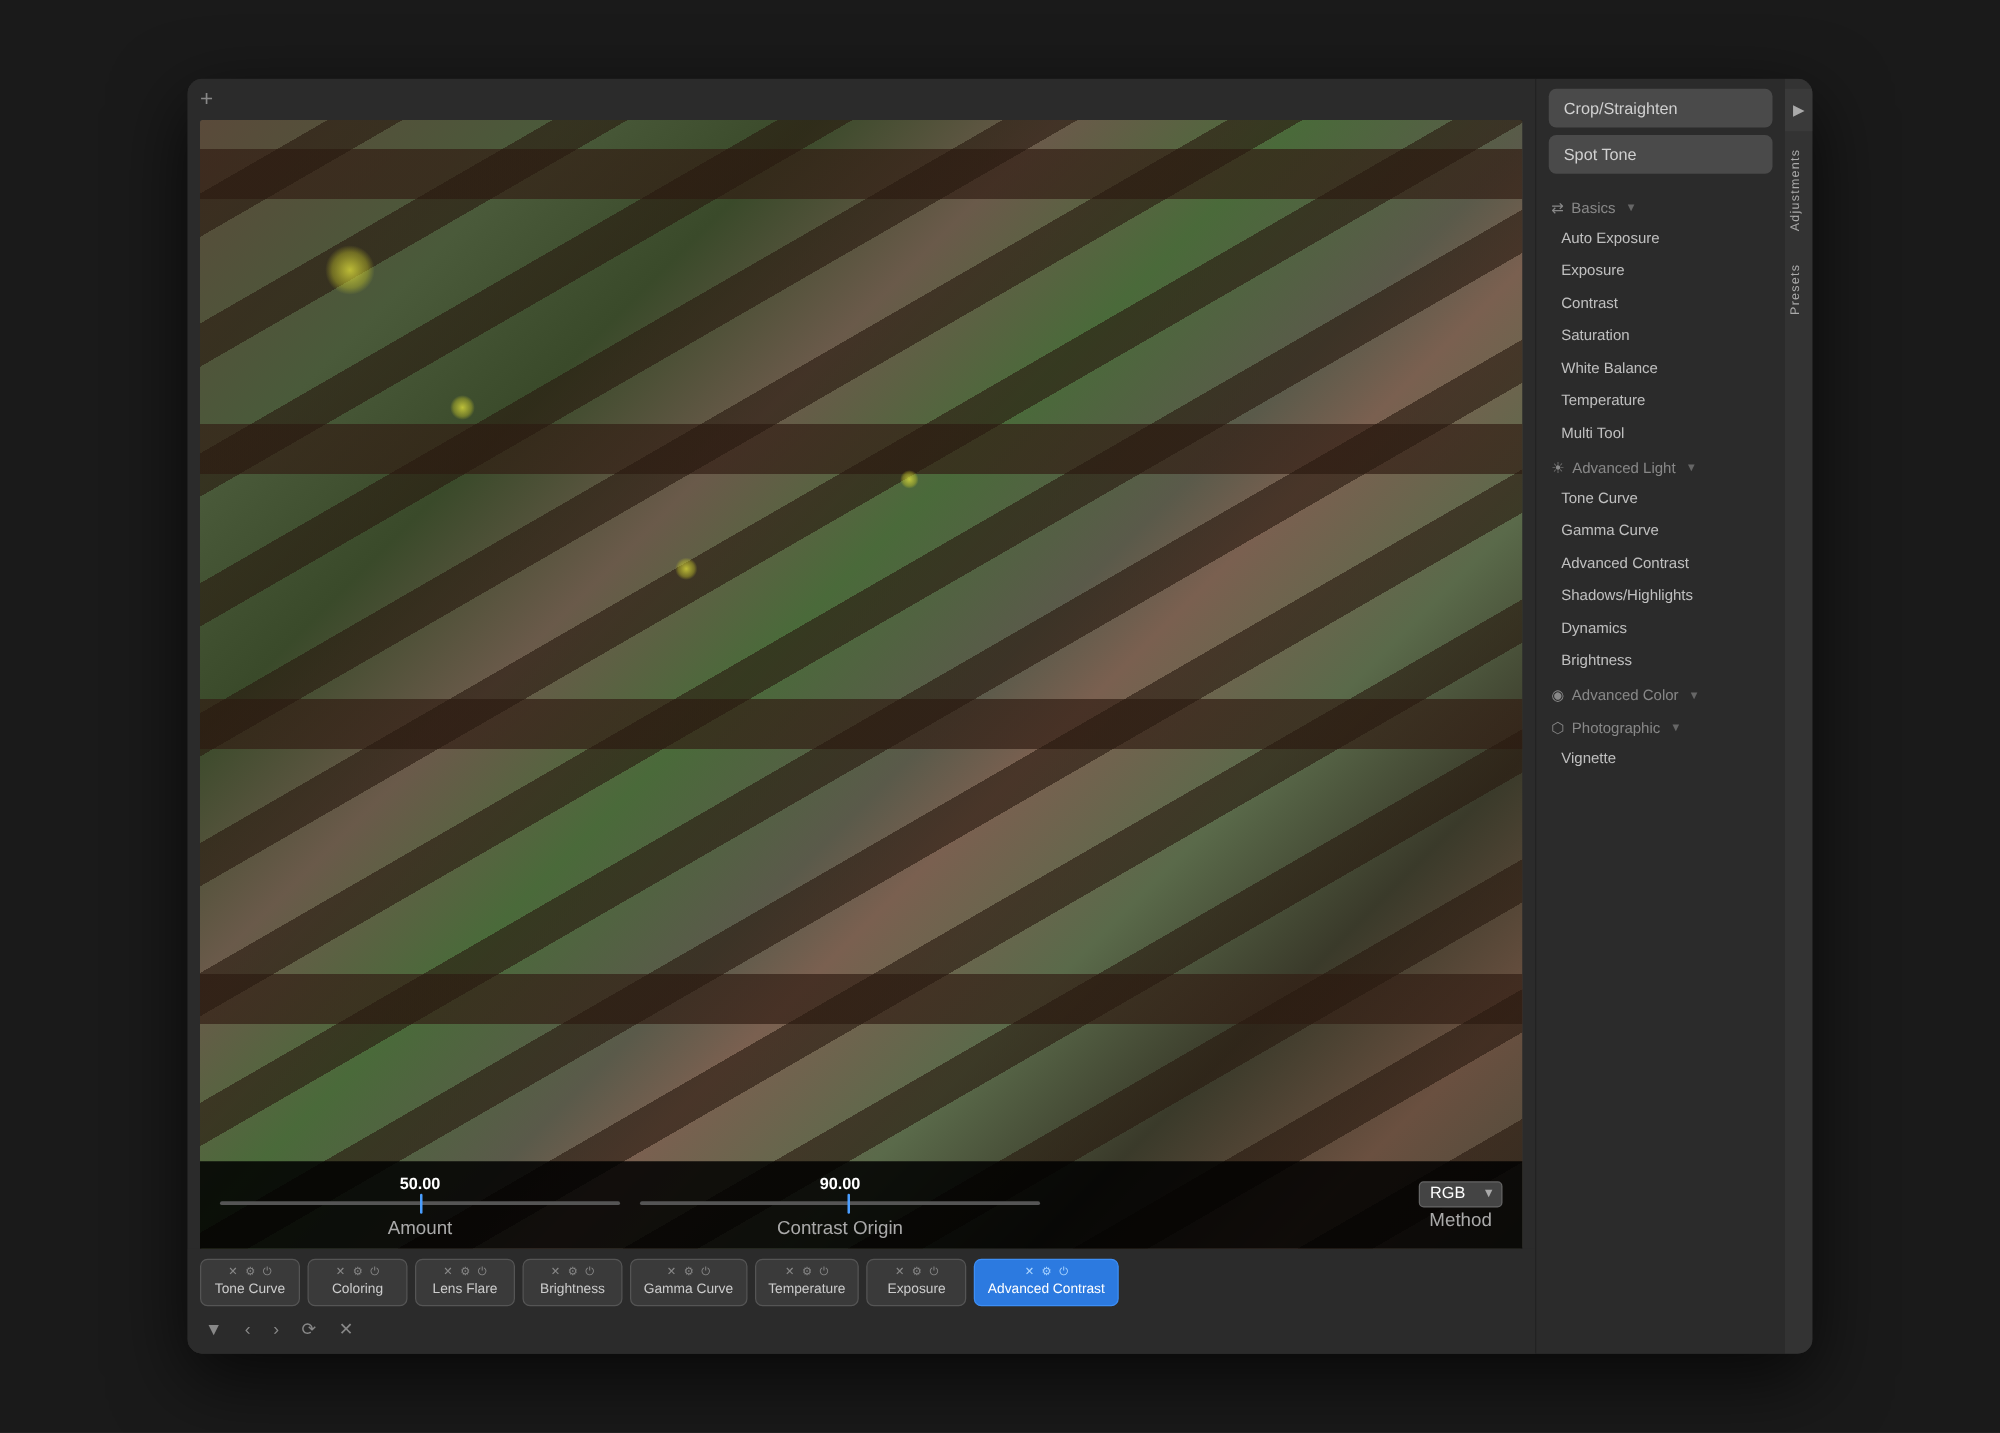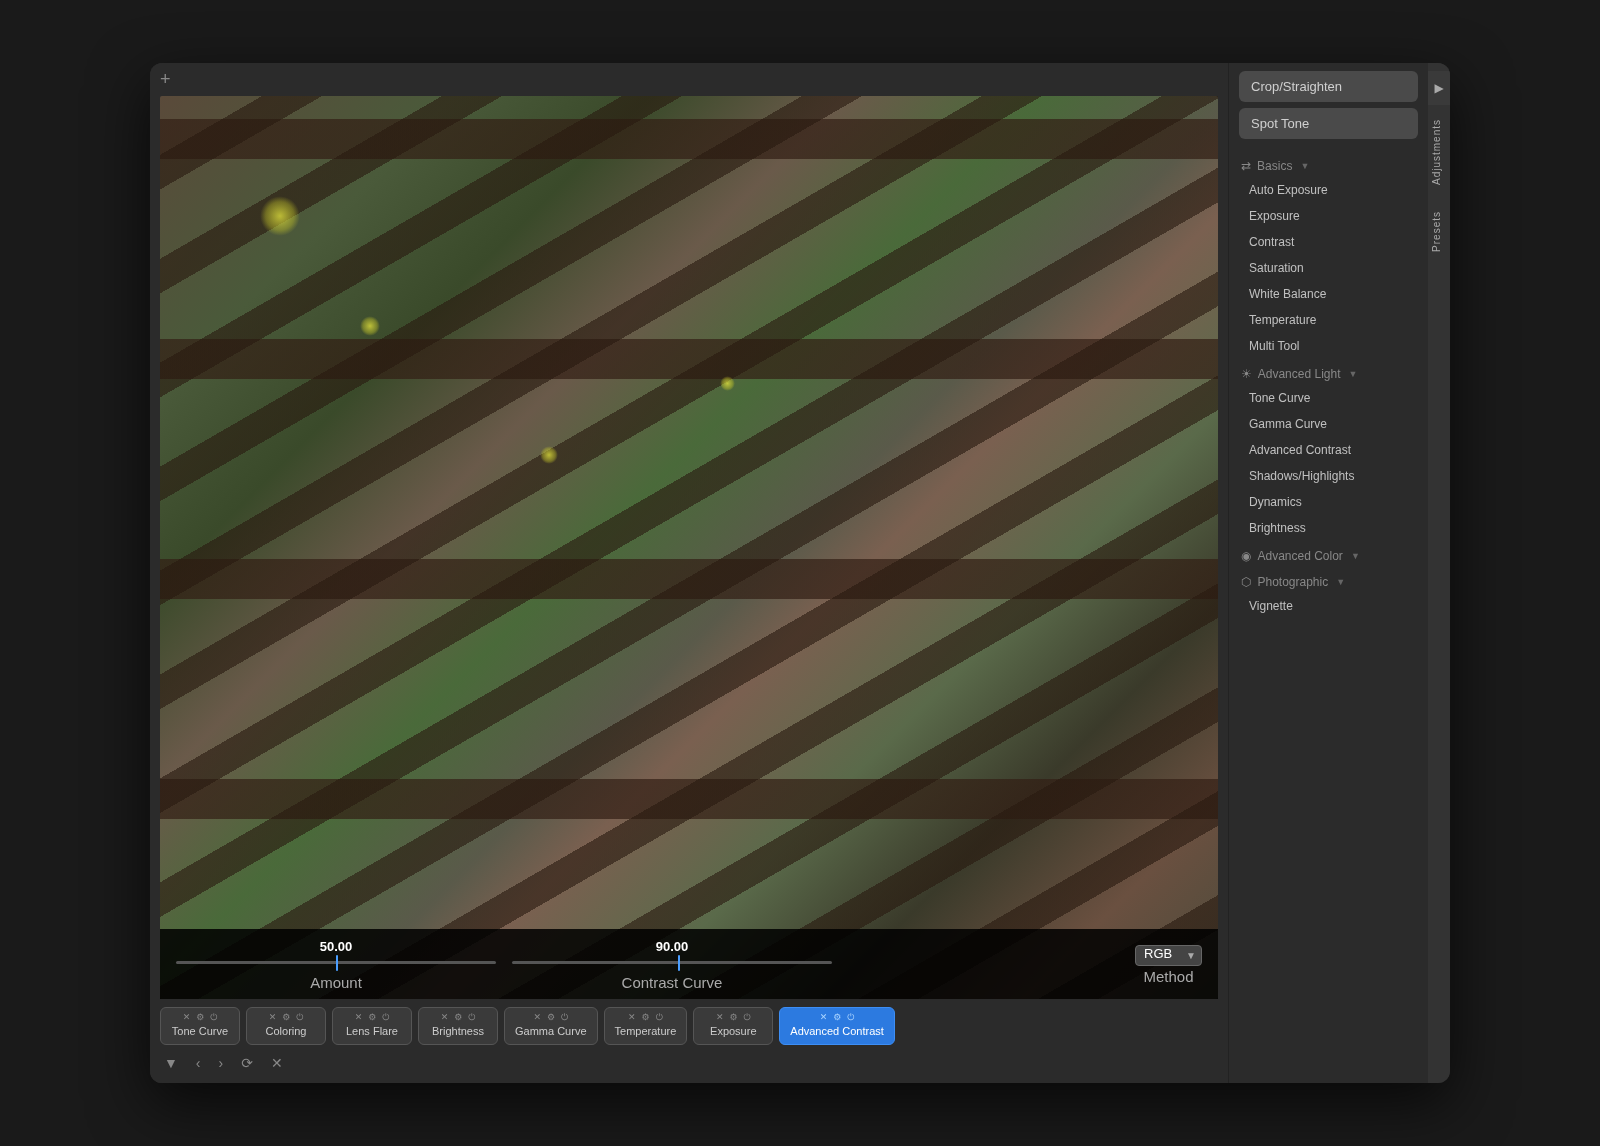--- a/index.html
+++ b/index.html
@@ -424,21 +424,21 @@
               </div>
               <span class="slider-label">Amount</span>
             </div>
             <div class="control-col">
               <span class="control-value">90.00</span>
               <div class="slider-container">
                 <div class="slider-track">
                   <div class="slider-thumb slider-thumb-origin"></div>
                 </div>
               </div>
-              <span class="slider-label">Contrast Curve</span>
+              <span class="slider-label">Contrast Origin</span>
             </div>
             <div class="method-group">
               <div class="control-col">
                 <div class="dropdown-wrapper">
                   <select class="method-dropdown">
                     <option>RGB</option>
                     <option>Luma</option>
                   </select>
                   <span class="dropdown-arrow">▼</span>
                 </div>

